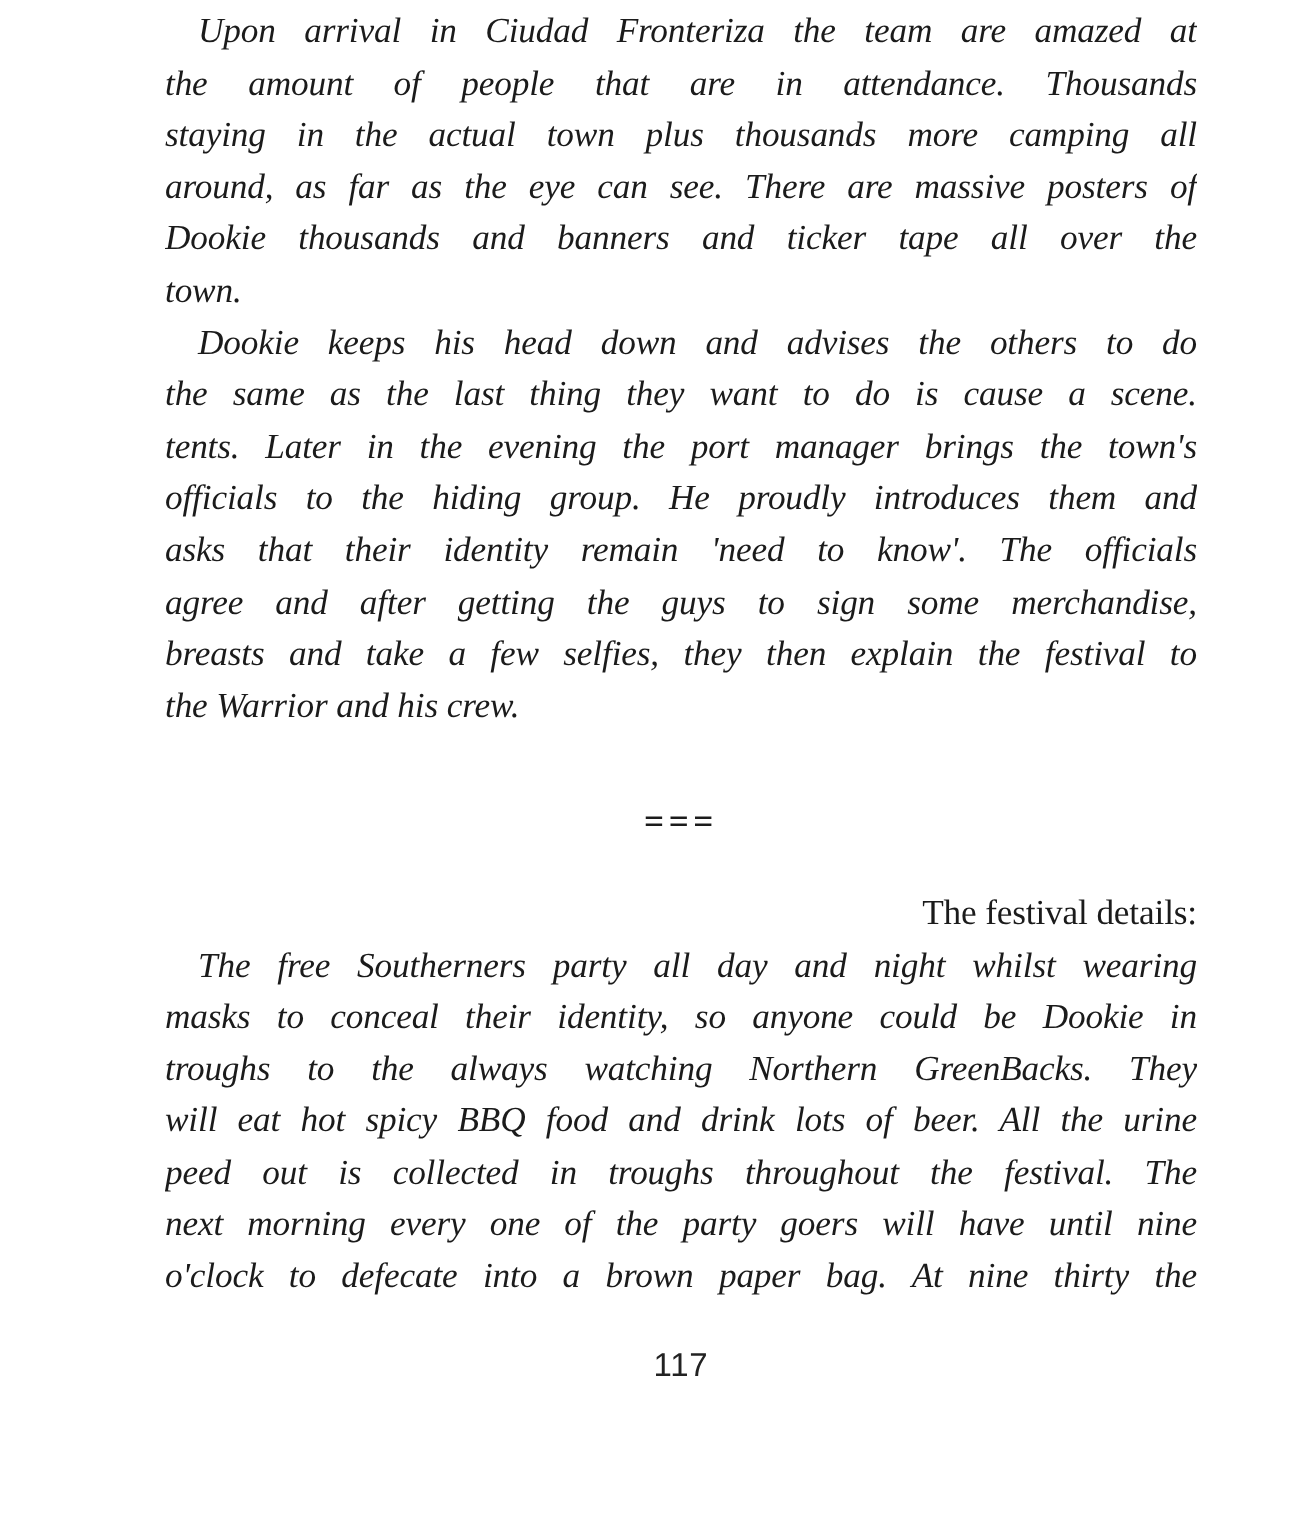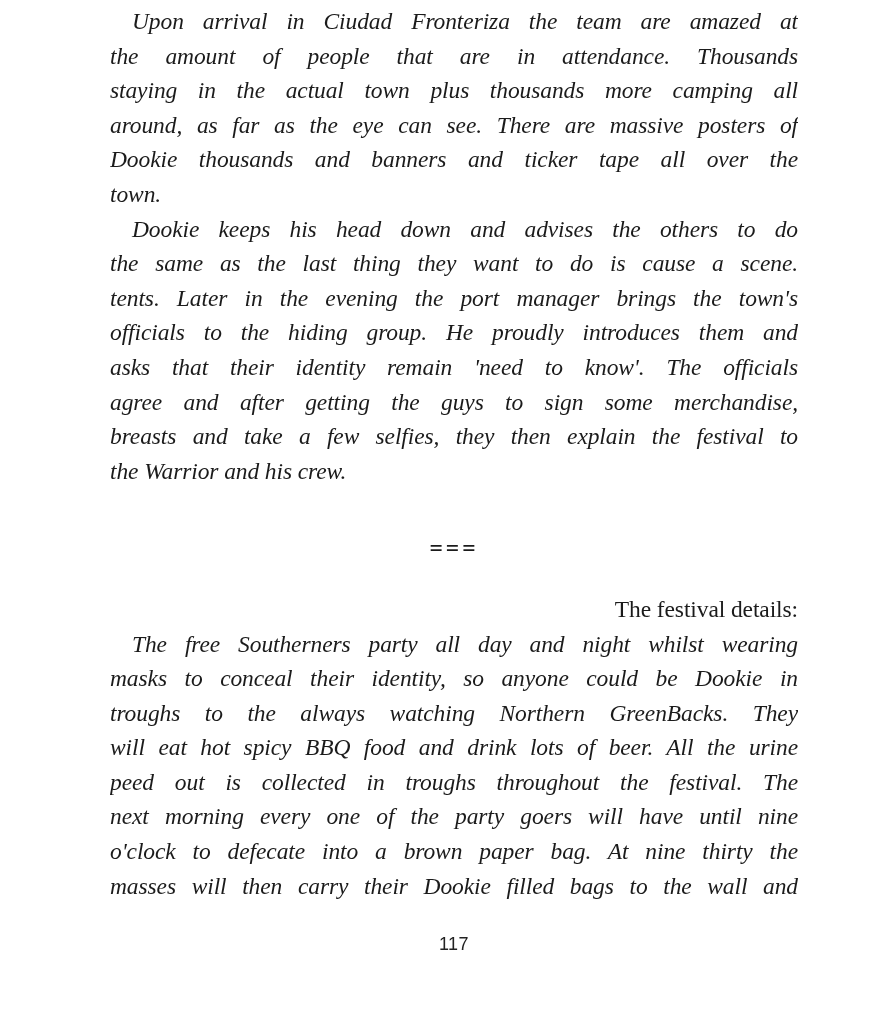--- a/index.html
+++ b/index.html
@@ -58,21 +58,21 @@
     line-height: 34.6px;
     padding-left: 22px;
     text-align: right;
   }
   .page-number {
     margin-top: 24px;
     height: 34px;
     line-height: 34px;
     text-align: center;
     font-family: "Liberation Sans", "DejaVu Sans", sans-serif;
-    font-size: 18px;
+    font-size: 22px;
     letter-spacing: 0.5px;
     color: #222222;
   }
 </style>
 </head>
 <body>
 
 <div class="page" style="background: rgb(255, 255, 255); color: rgb(27, 27, 27);">
   <div class="column">
 
@@ -101,19 +101,18 @@
     <div class="heading">The festival details:</div>
 
     <div class="para">
         <div class="line first">The free Southerners party all day and night whilst wearing</div>
         <div class="line">masks to conceal their identity, so anyone could be Dookie in</div>
         <div class="line">troughs to the always watching Northern GreenBacks. They</div>
         <div class="line">will eat hot spicy BBQ food and drink lots of beer. All the urine</div>
         <div class="line">peed out is collected in troughs throughout the festival. The</div>
         <div class="line">next morning every one of the party goers will have until nine</div>
         <div class="line">o'clock to defecate into a brown paper bag. At nine thirty the</div>
-        <div class="line">masses will then carry their Dookie filled bags to the wall and</div>
       </div>
 
     <div class="page-number">117</div>
 
   </div>
 </div>
 
 </body></html>

